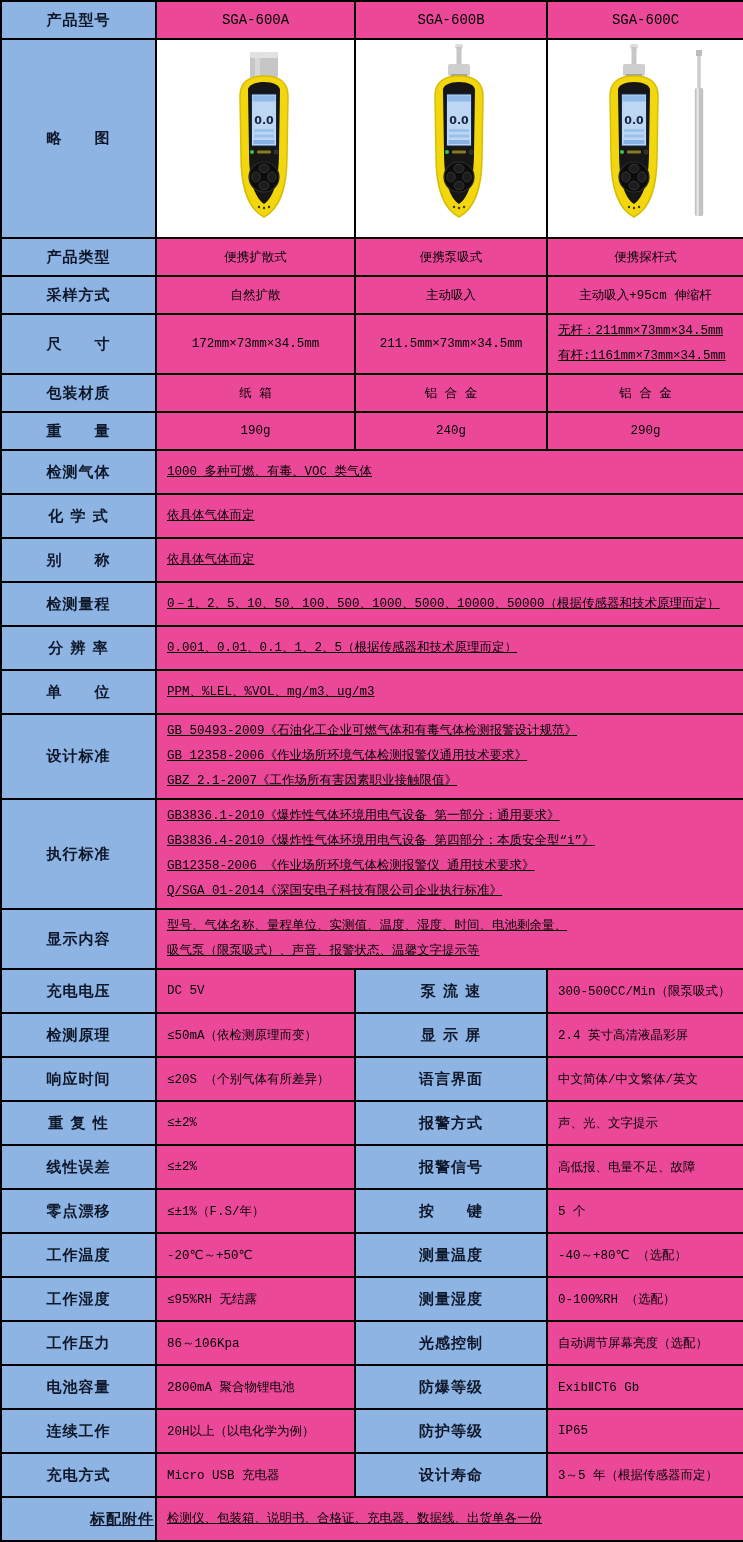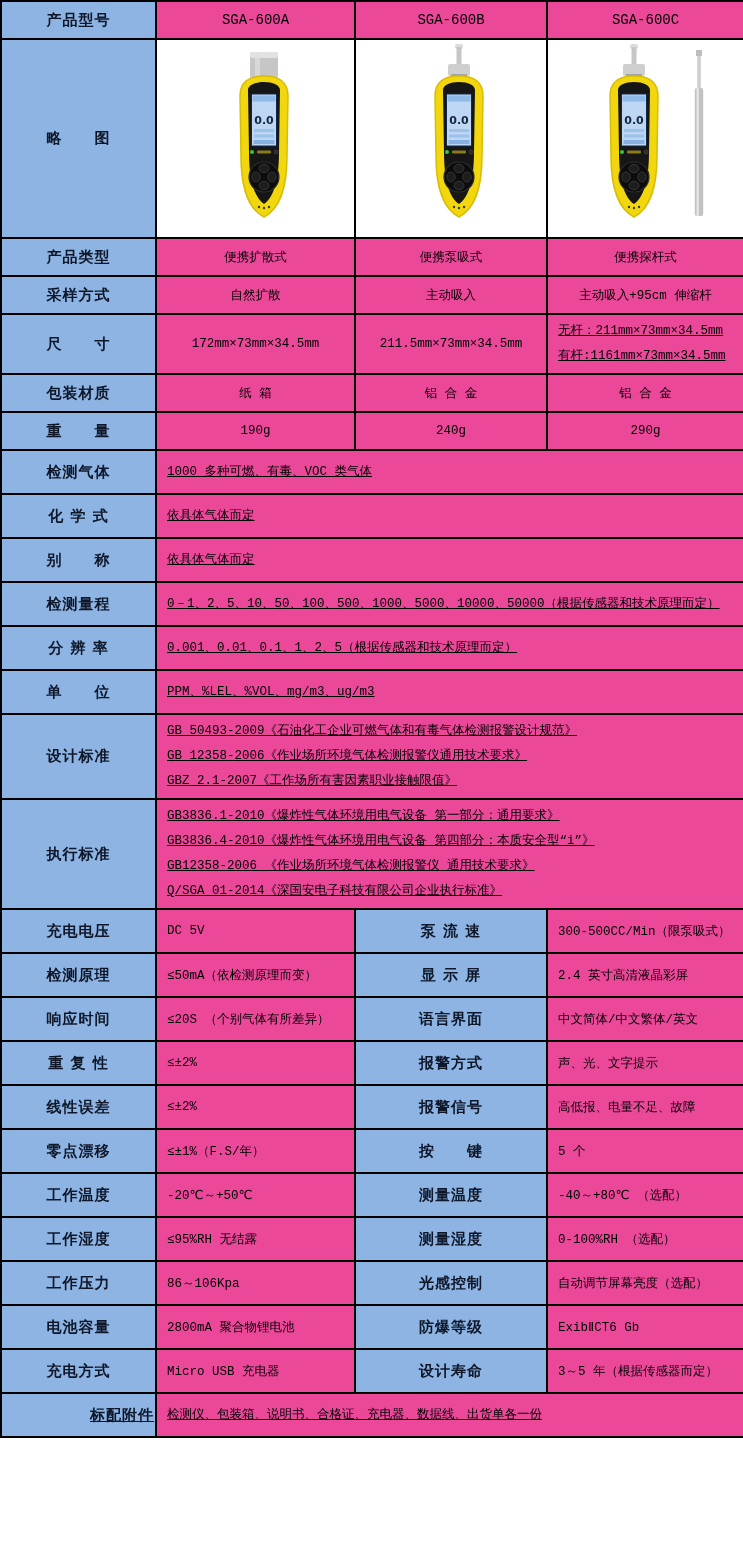--- a/index.html
+++ b/index.html
@@ -214,20 +214,27 @@
         <tr>
           <td class="lbl c">执行标准</td>
           <td class="val l auto" colspan="3">
             <div class="ln">GB3836.1-2010《爆炸性气体环境用电气设备  第一部分：通用要求》</div>
             <div class="ln">GB3836.4-2010《爆炸性气体环境用电气设备  第四部分：本质安全型“i”》</div>
             <div class="ln">GB12358-2006 《作业场所环境气体检测报警仪  通用技术要求》</div>
             <div class="ln">Q/SGA 01-2014《深国安电子科技有限公司企业执行标准》</div>
           </td>
         </tr>
         <tr>
+          <td class="lbl c">显示内容</td>
+          <td class="val l auto" colspan="3">
+            <div class="ln">型号、气体名称、量程单位、实测值、温度、湿度、时间、电池剩余量、</div>
+            <div class="ln">吸气泵（限泵吸式）、声音、报警状态、温馨文字提示等</div>
+          </td>
+        </tr>
+        <tr>
           <td class="lbl c">充电电压</td>
           <td class="val l">DC 5V</td>
           <td class="lbl c">泵 流 速</td>
           <td class="val l">300-500CC/Min（限泵吸式）</td>
         </tr>
         <tr>
           <td class="lbl c">检测原理</td>
           <td class="val l">≤50mA（依检测原理而变）</td>
           <td class="lbl c">显 示 屏</td>
           <td class="val l">2.4 英寸高清液晶彩屏</td>
@@ -272,20 +279,26 @@
           <td class="lbl c">工作压力</td>
           <td class="val l">86～106Kpa</td>
           <td class="lbl c">光感控制</td>
           <td class="val l">自动调节屏幕亮度（选配）</td>
         </tr>
         <tr>
           <td class="lbl c">电池容量</td>
           <td class="val l">2800mA 聚合物锂电池</td>
           <td class="lbl c">防爆等级</td>
           <td class="val l">ExibⅡCT6 Gb</td>
+        </tr>
+        <tr>
+          <td class="lbl c">连续工作</td>
+          <td class="val l">20H以上（以电化学为例）</td>
+          <td class="lbl c">防护等级</td>
+          <td class="val l">IP65</td>
         </tr>
         <tr>
           <td class="lbl c">充电方式</td>
           <td class="val l">Micro USB 充电器</td>
           <td class="lbl c">设计寿命</td>
           <td class="val l">3～5 年（根据传感器而定）</td>
         </tr>
         <tr>
           <td class="lbl c">
             <div class="ln">标配附件</div>

